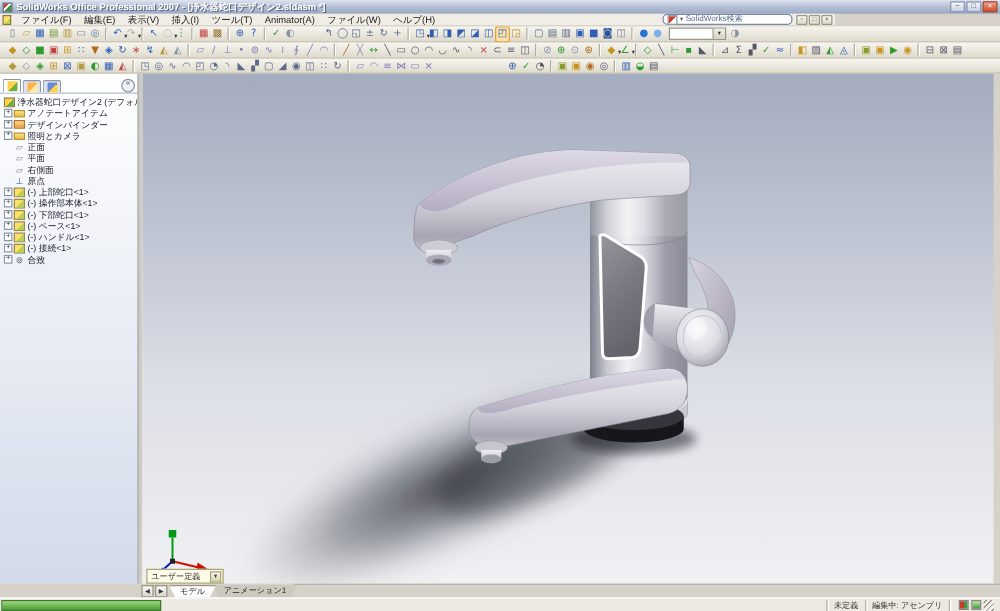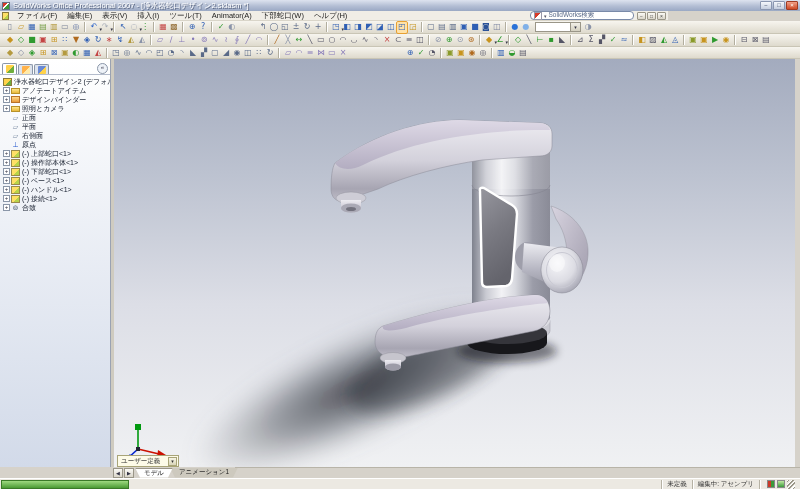--- a/index.html
+++ b/index.html
@@ -3,21 +3,21 @@
 <meta charset="utf-8">
 <style>
   html,body{margin:0;padding:0}
   body{width:800px;height:489px;overflow:hidden;position:relative;background:#d6d2ca;
        font-family:"Liberation Sans","DejaVu Sans",sans-serif;font-size:8px;color:#222}
   
   .titlebar{position:absolute;left:0;top:0;width:800px;height:11px;box-sizing:border-box;
     background:linear-gradient(#dde3ef,#b3bed4 55%,#9aa8c4);display:flex;align-items:center;padding:0 2px;z-index:9}
   .sw-logo{width:8px;height:8px;flex:none;border:1px solid #666e84;box-sizing:border-box;
     background:linear-gradient(135deg,#d83a2a 34%,#ffffff 34% 52%,#3a9a3a 52%)}
-  .title-text{color:#fff;font-weight:normal;font-size:7.5px;text-shadow:1px 1px 0 #5a6680;margin-left:3px;
+  .title-text{color:#fff;font-weight:bold;font-size:7.5px;text-shadow:1px 1px 0 #5a6680;margin-left:3px;
     flex:1;white-space:nowrap;overflow:hidden}
   .win-btns{display:flex;gap:1px}
   .wbtn{width:12px;height:9px;border:1px solid #8a96b0;border-radius:1px;box-sizing:border-box;
     background:linear-gradient(#f6f8fc,#c4cdde);font-size:6px;line-height:7px;text-align:center;color:#3c4a66}
   .wbtn.close{background:linear-gradient(#f0a088,#cf4a26);color:#fff;border-color:#a03a22}
   
   .menubar{position:absolute;left:0;top:11px;width:668px;height:10px;box-sizing:border-box;
     background:#f0ede6;border-bottom:1px solid #d9d5c9;display:flex;align-items:center;padding:0 2px;z-index:9}
   .doc-icon{width:7px;height:8px;flex:none;margin-right:3px;border:1px solid #8a7a3a;box-sizing:border-box;
     background:linear-gradient(135deg,#ffe066 60%,#b8d44a 60%)}
@@ -121,21 +121,21 @@
 
   <div class="menubar">
     <span class="doc-icon"></span>
     <nav id="menu-items">
         <span class="menu-item">ファイル(F)</span>
         <span class="menu-item">編集(E)</span>
         <span class="menu-item">表示(V)</span>
         <span class="menu-item">挿入(I)</span>
         <span class="menu-item">ツール(T)</span>
         <span class="menu-item">Animator(A)</span>
-        <span class="menu-item">下部蛇口(W)</span>
+        <span class="menu-item">ファイル(W)</span>
         <span class="menu-item">ヘルプ(H)</span>
       </nav>
     <div class="search-box">
       <span class="search-flag"></span>
       <span class="search-dd">▾</span>
       <span>SolidWorks検索</span>
     </div>
     <span class="doc-btns">
       <span class="dbtn">−</span>
       <span class="dbtn">□</span>

